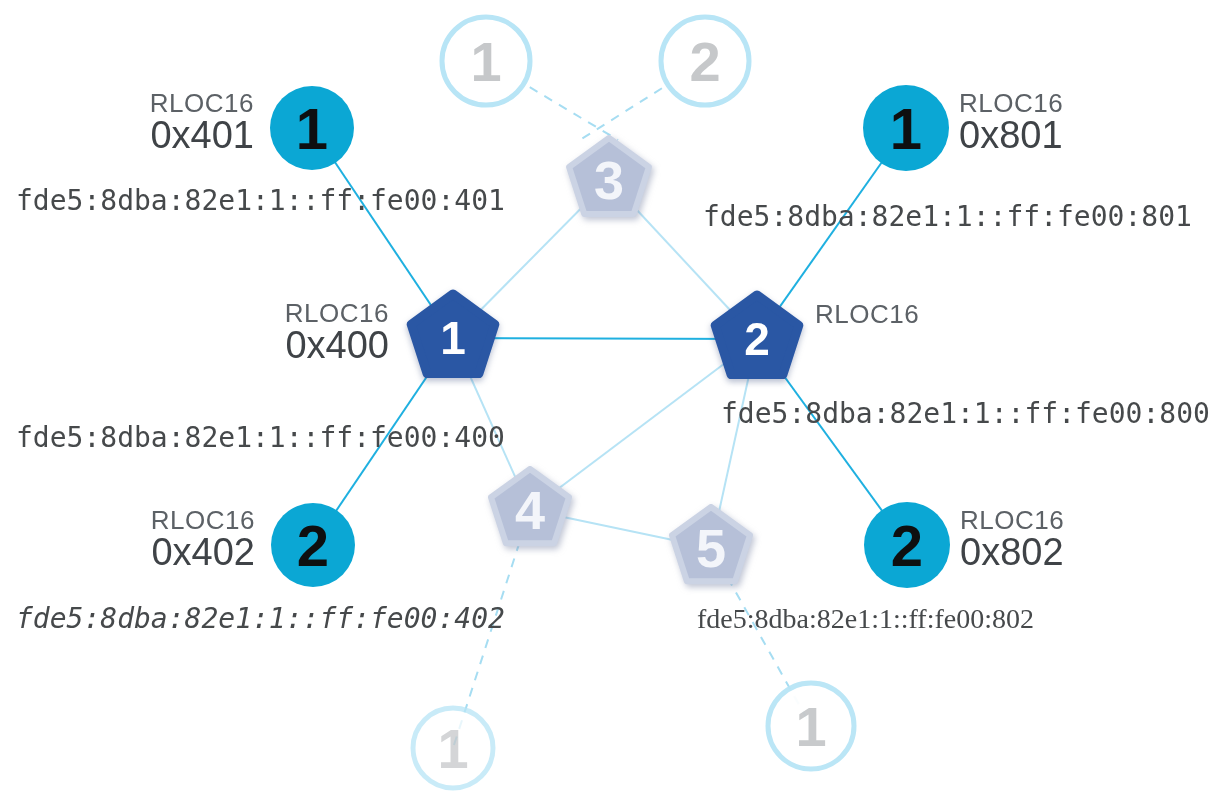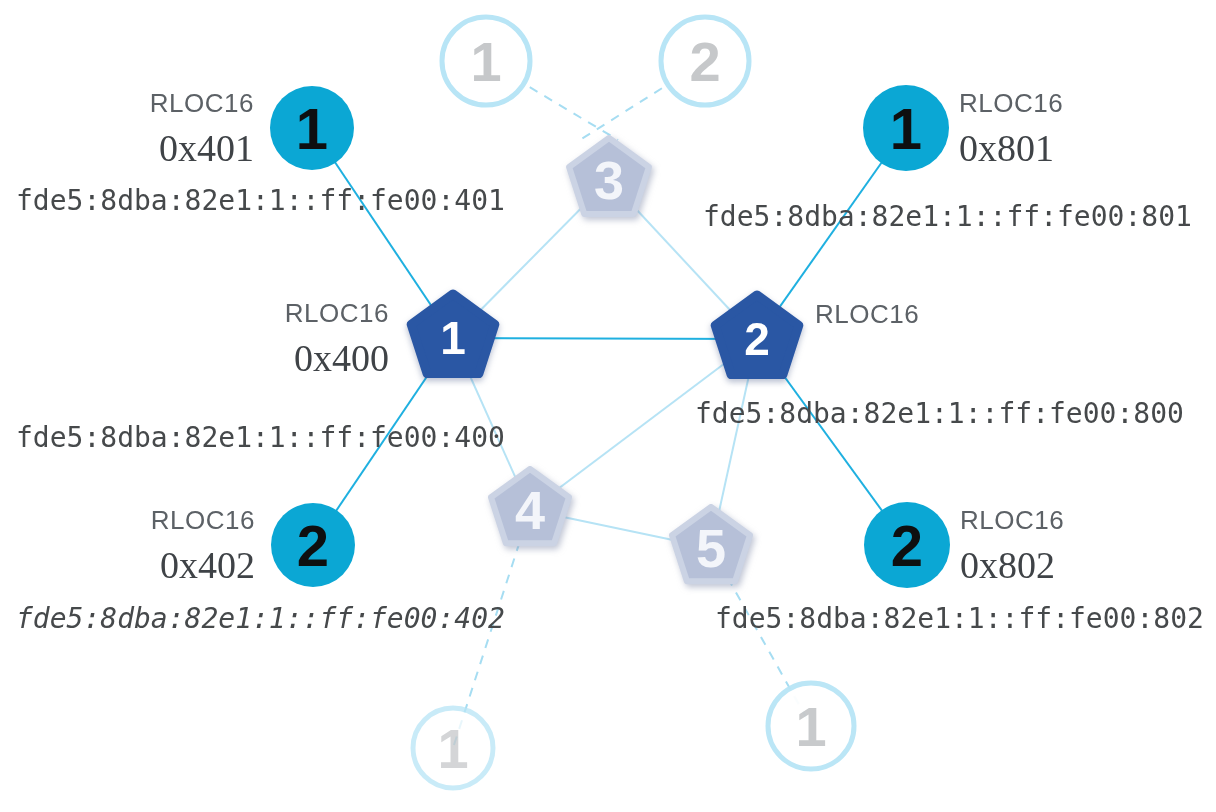--- a/index.html
+++ b/index.html
@@ -30,22 +30,22 @@
   .num-router-faded{fill:var(--number-router-faded,#F3F5FA);font-size:54px;}
   .num-child-active{fill:var(--number-child,#0E0F10);font-size:58px;}
   .num-child-faded{fill:var(--number-child-faded,#C6C8CA);font-size:56px;}
 
   
   .rlocbox{position:absolute;white-space:nowrap;}
   .rlocbox.left{text-align:right;}
   .rlocbox.right{text-align:left;}
   .rloc-cap{font-size:26px;font-weight:500;letter-spacing:.5px;
             color:var(--rloc-caption,#5C6166);line-height:24px;}
-  .rloc-val{font-family:Liberation Serif, serif;
-            font-size:38px;color:var(--rloc-value,#3F4347);line-height:40px;margin-top:13px;}
+  .rloc-val{font-family:Liberation Sans, sans-serif;
+            font-size:38px;color:var(--rloc-value,#3F4347);line-height:40px;}
   .ipv6{position:absolute;white-space:nowrap;
         font-family:"DejaVu Sans Mono","Liberation Mono",monospace;
         font-size:28px;color:var(--ipv6-text,#46494B);line-height:34px;}
 </style>
 </head>
 <body>
 
 <div class="stage">
   <svg class="net" id="net" width="1216" height="812" viewBox="0 0 1216 812">
       <line x1="453" y1="338" x2="757" y2="339" class="link-strong"></line>
@@ -118,35 +118,35 @@
     </svg>
   <div class="overlay" id="overlay">
       <div class="rlocbox left router" style="right: 827px; top: 301px;">
         <div class="rloc-cap">RLOC16</div>
         <div class="rloc-val">0x400</div>
       </div>
       <div class="ipv6" style="left: 16px; top: 397px; margin-top: 24px;">fde5:8dba:82e1:1::ff:fe00:400</div>
       <div class="rlocbox right router" style="left: 815px; top: 302px;">
         <div class="rloc-cap">RLOC16</div>
       </div>
-      <div class="ipv6" style="left: 695px; top: 397px; text-align: right;">fde5:8dba:82e1:1::ff:fe00:800</div>
+      <div class="ipv6" style="left: 721px; top: 397px; text-align: right;">fde5:8dba:82e1:1::ff:fe00:800</div>
       <div class="rlocbox left child" style="right: 962px; top: 91px;">
         <div class="rloc-cap">RLOC16</div>
         <div class="rloc-val">0x401</div>
       </div>
       <div class="ipv6" style="left: 16px; top: 184px;">fde5:8dba:82e1:1::ff:fe00:401</div>
       <div class="rlocbox left child" style="right: 961px; top: 508px;">
         <div class="rloc-cap">RLOC16</div>
         <div class="rloc-val">0x402</div>
       </div>
       <div class="ipv6" style="left: 16px; top: 602px; font-style: italic;">fde5:8dba:82e1:1::ff:fe00:402</div>
       <div class="rlocbox right child" style="left: 959px; top: 91px;">
         <div class="rloc-cap">RLOC16</div>
         <div class="rloc-val">0x801</div>
       </div>
       <div class="ipv6" style="left: 703px; top: 200px;">fde5:8dba:82e1:1::ff:fe00:801</div>
       <div class="rlocbox right child" style="left: 960px; top: 508px;">
         <div class="rloc-cap">RLOC16</div>
         <div class="rloc-val">0x802</div>
       </div>
-      <div class="ipv6" style="left: 715px; top: 602px;">fde5:8dba:82e1:1::ff:fe00:802</div>
+      <div class="ipv6" style="left: 697px; top: 602px; font-family: Liberation Serif, serif;">fde5:8dba:82e1:1::ff:fe00:802</div>
     </div>
 </div>
 
 </body></html>

